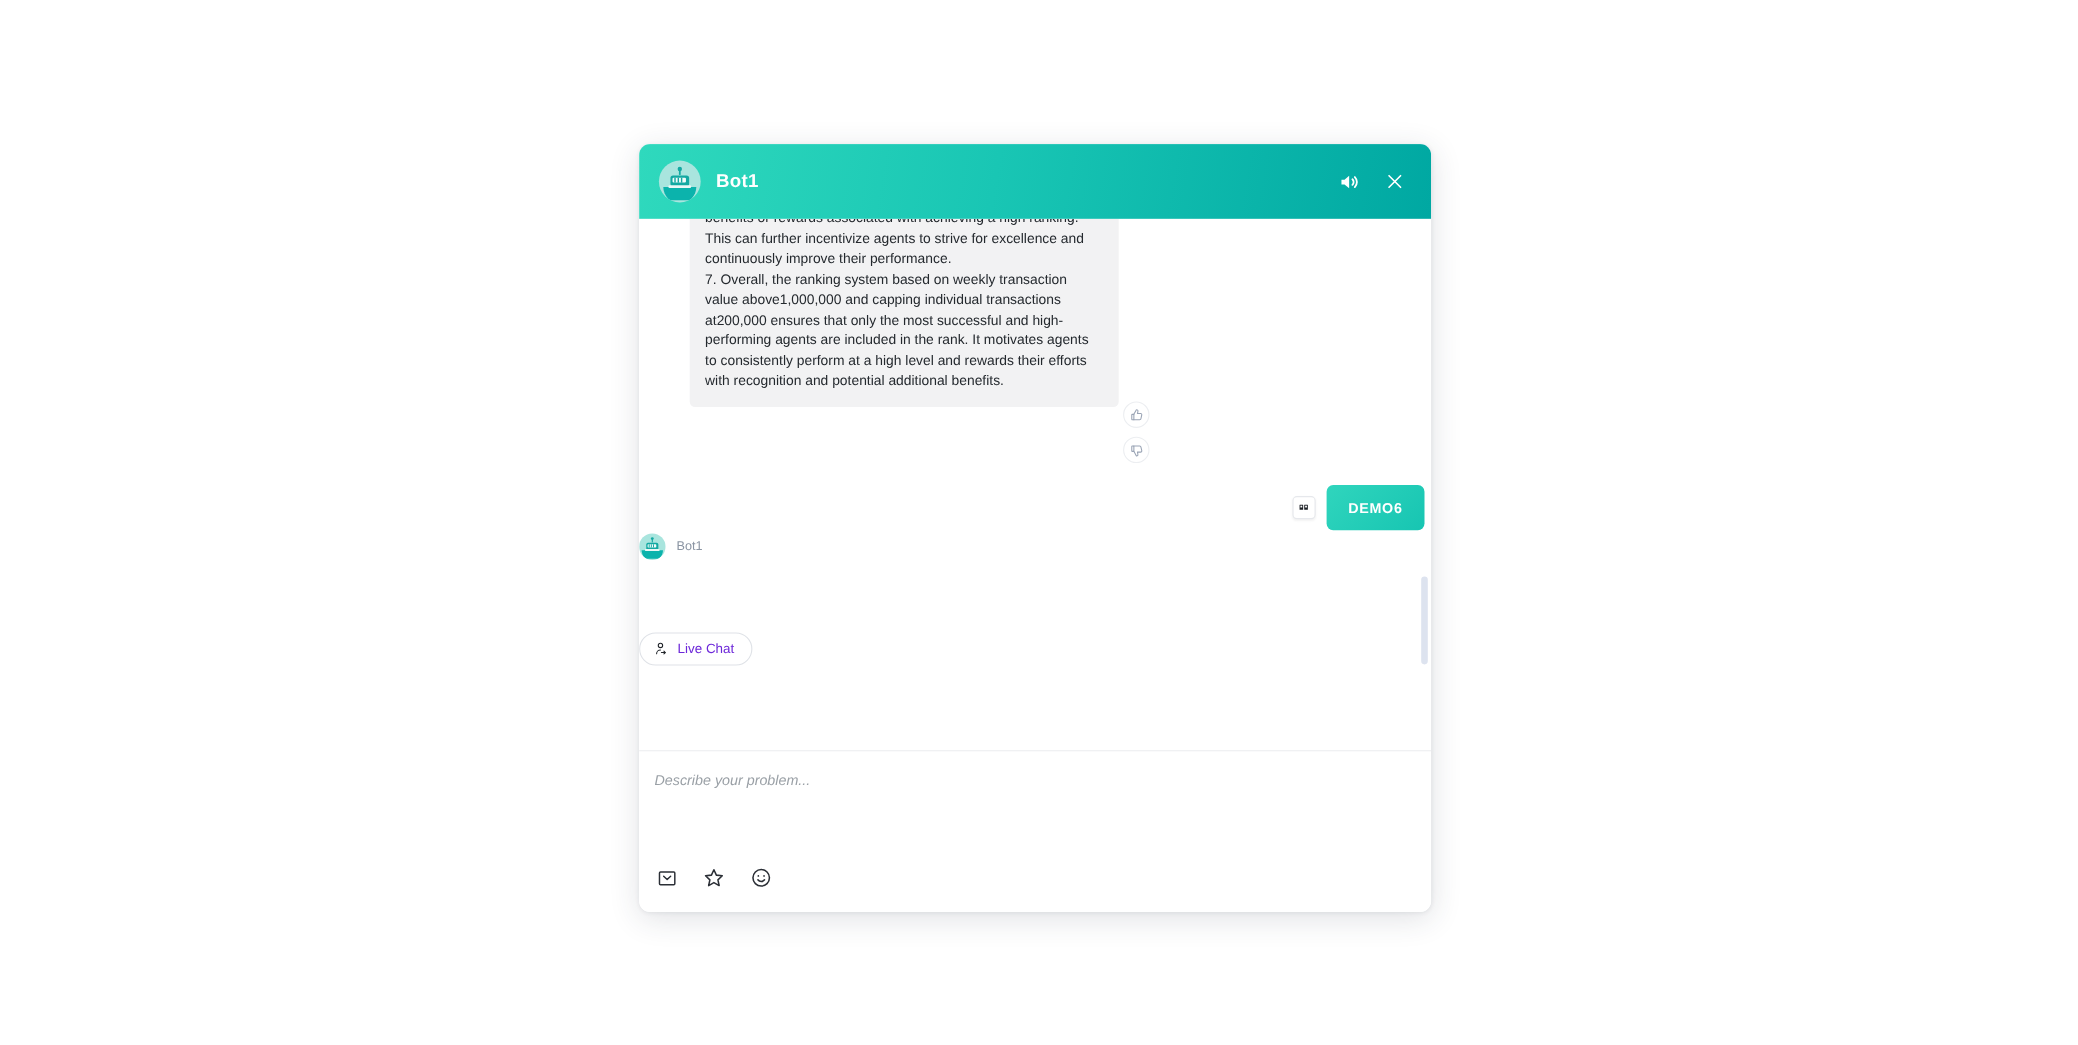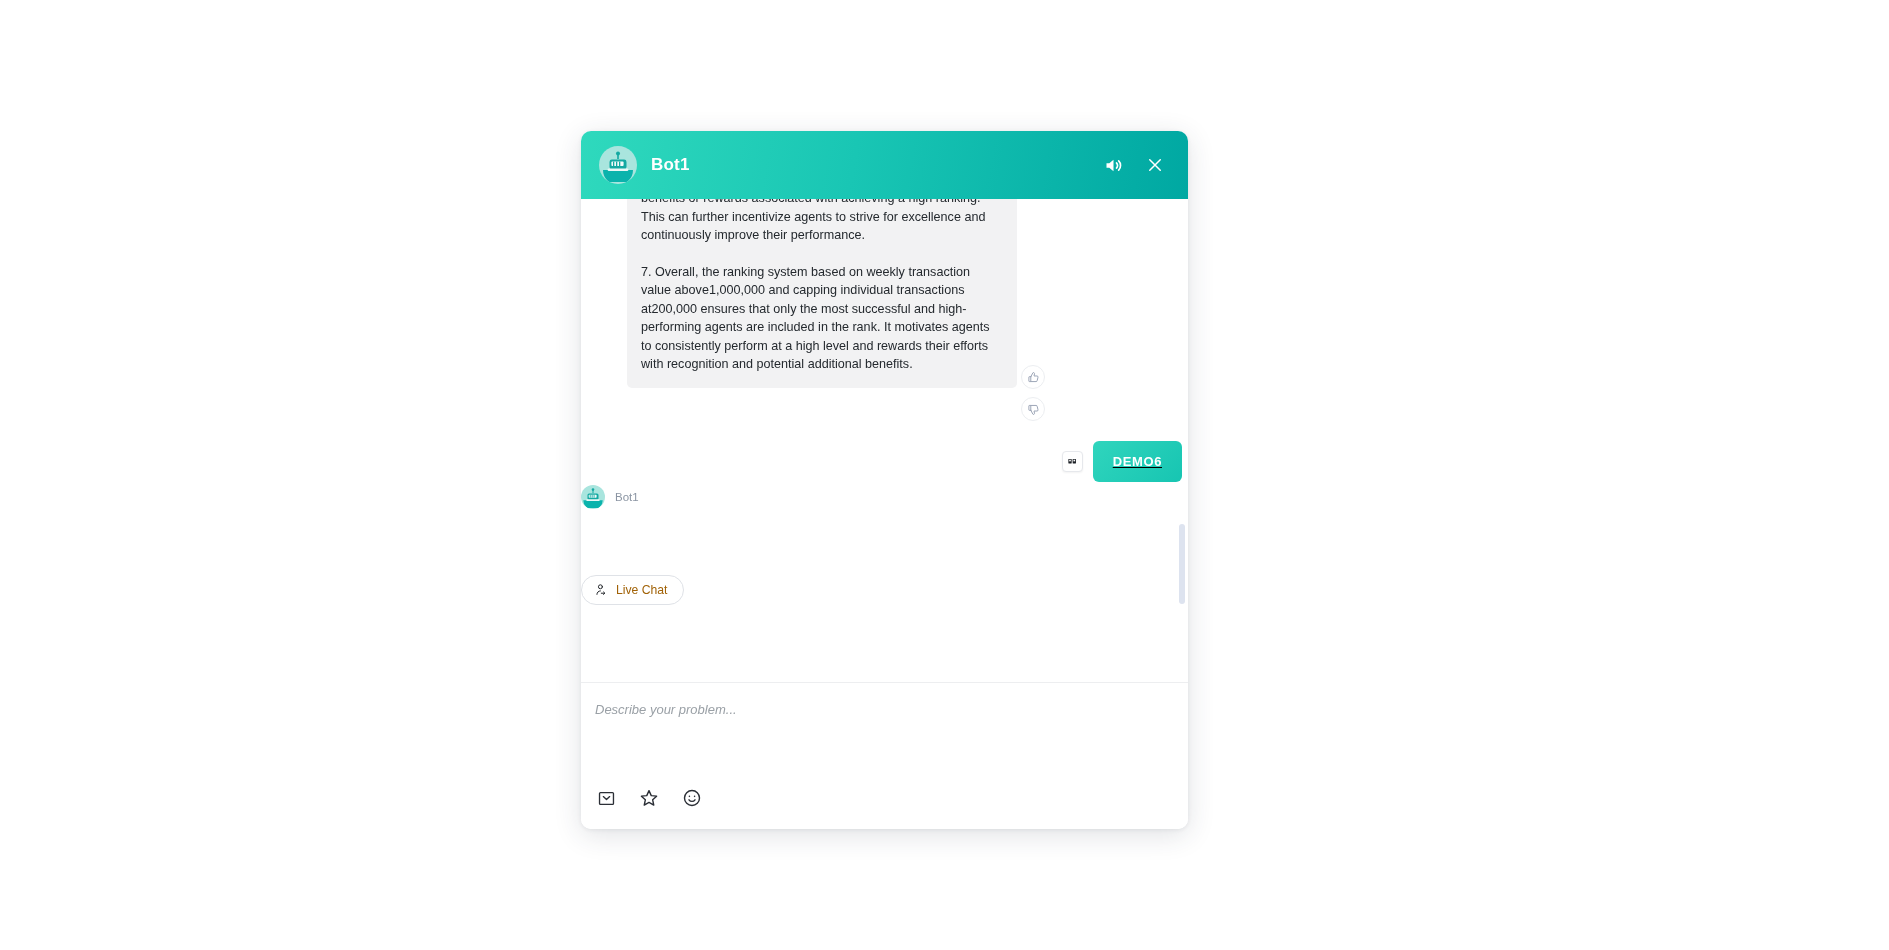--- a/index.html
+++ b/index.html
@@ -17,21 +17,21 @@
     width: 1889px;
     height: 950px;
     background: #ffffff;
   }
 
   
   #chat-widget {
     position: absolute;
     left: 581px;
     top: 131px;
-    width: 607px;
+    width: 720px;
     height: 698px;
     background: #ffffff;
     border-radius: 10px;
     box-shadow: 0 6px 28px rgba(40,50,70,0.14), 0 1px 4px rgba(40,50,70,0.08);
     overflow: hidden;
     display: flex;
     flex-direction: column;
   }
 
   
@@ -96,21 +96,21 @@
     top: -20px;
     width: 390px;
     background: #f2f2f3;
     border-radius: 5px;
     padding: 10px 16px 14px 14px;
     color: #24292e;
     font-size: 12.6px;
     line-height: 18.5px;
   }
   .bot-bubble-long p { margin: 0; }
-  .bot-bubble-long p + p { margin-top: 18px; }
+  .bot-bubble-long p + p { }
 
   
   .feedback-stack {
     position: absolute;
     left: 440px;
     top: 166px;
     display: flex;
     flex-direction: column;
     gap: 8px;
   }
@@ -125,21 +125,20 @@
   }
 
   
   .user-row {
     position: absolute;
     right: 6px;
     top: 242px;
     display: flex;
     align-items: center;
     gap: 10px;
-    text-decoration: underline;
   }
   .quote-btn {
     width: 21px; height: 21px;
     border: 1px solid #e6e8ec;
     border-radius: 4px;
     background: #ffffff;
     display: flex; align-items: center; justify-content: center;
     cursor: pointer;
     box-shadow: 0 1px 2px rgba(0,0,0,0.05);
     font-size: 8px;
@@ -202,21 +201,21 @@
   }
   .livechat-btn {
     display: inline-flex;
     align-items: center;
     gap: 8px;
     border: 1px solid #dfe2e7;
     border-radius: 16px;
     background: #ffffff;
     padding: 7px 15px 7px 12px;
     font-size: 12.2px;
-    color: #a16207;
+    color: #6d28d9;
     cursor: pointer;
   }
 
   
   #scroll-track {
     position: absolute;
     right: 3px;
     top: 0px;
     width: 6px;
     height: 100%;

